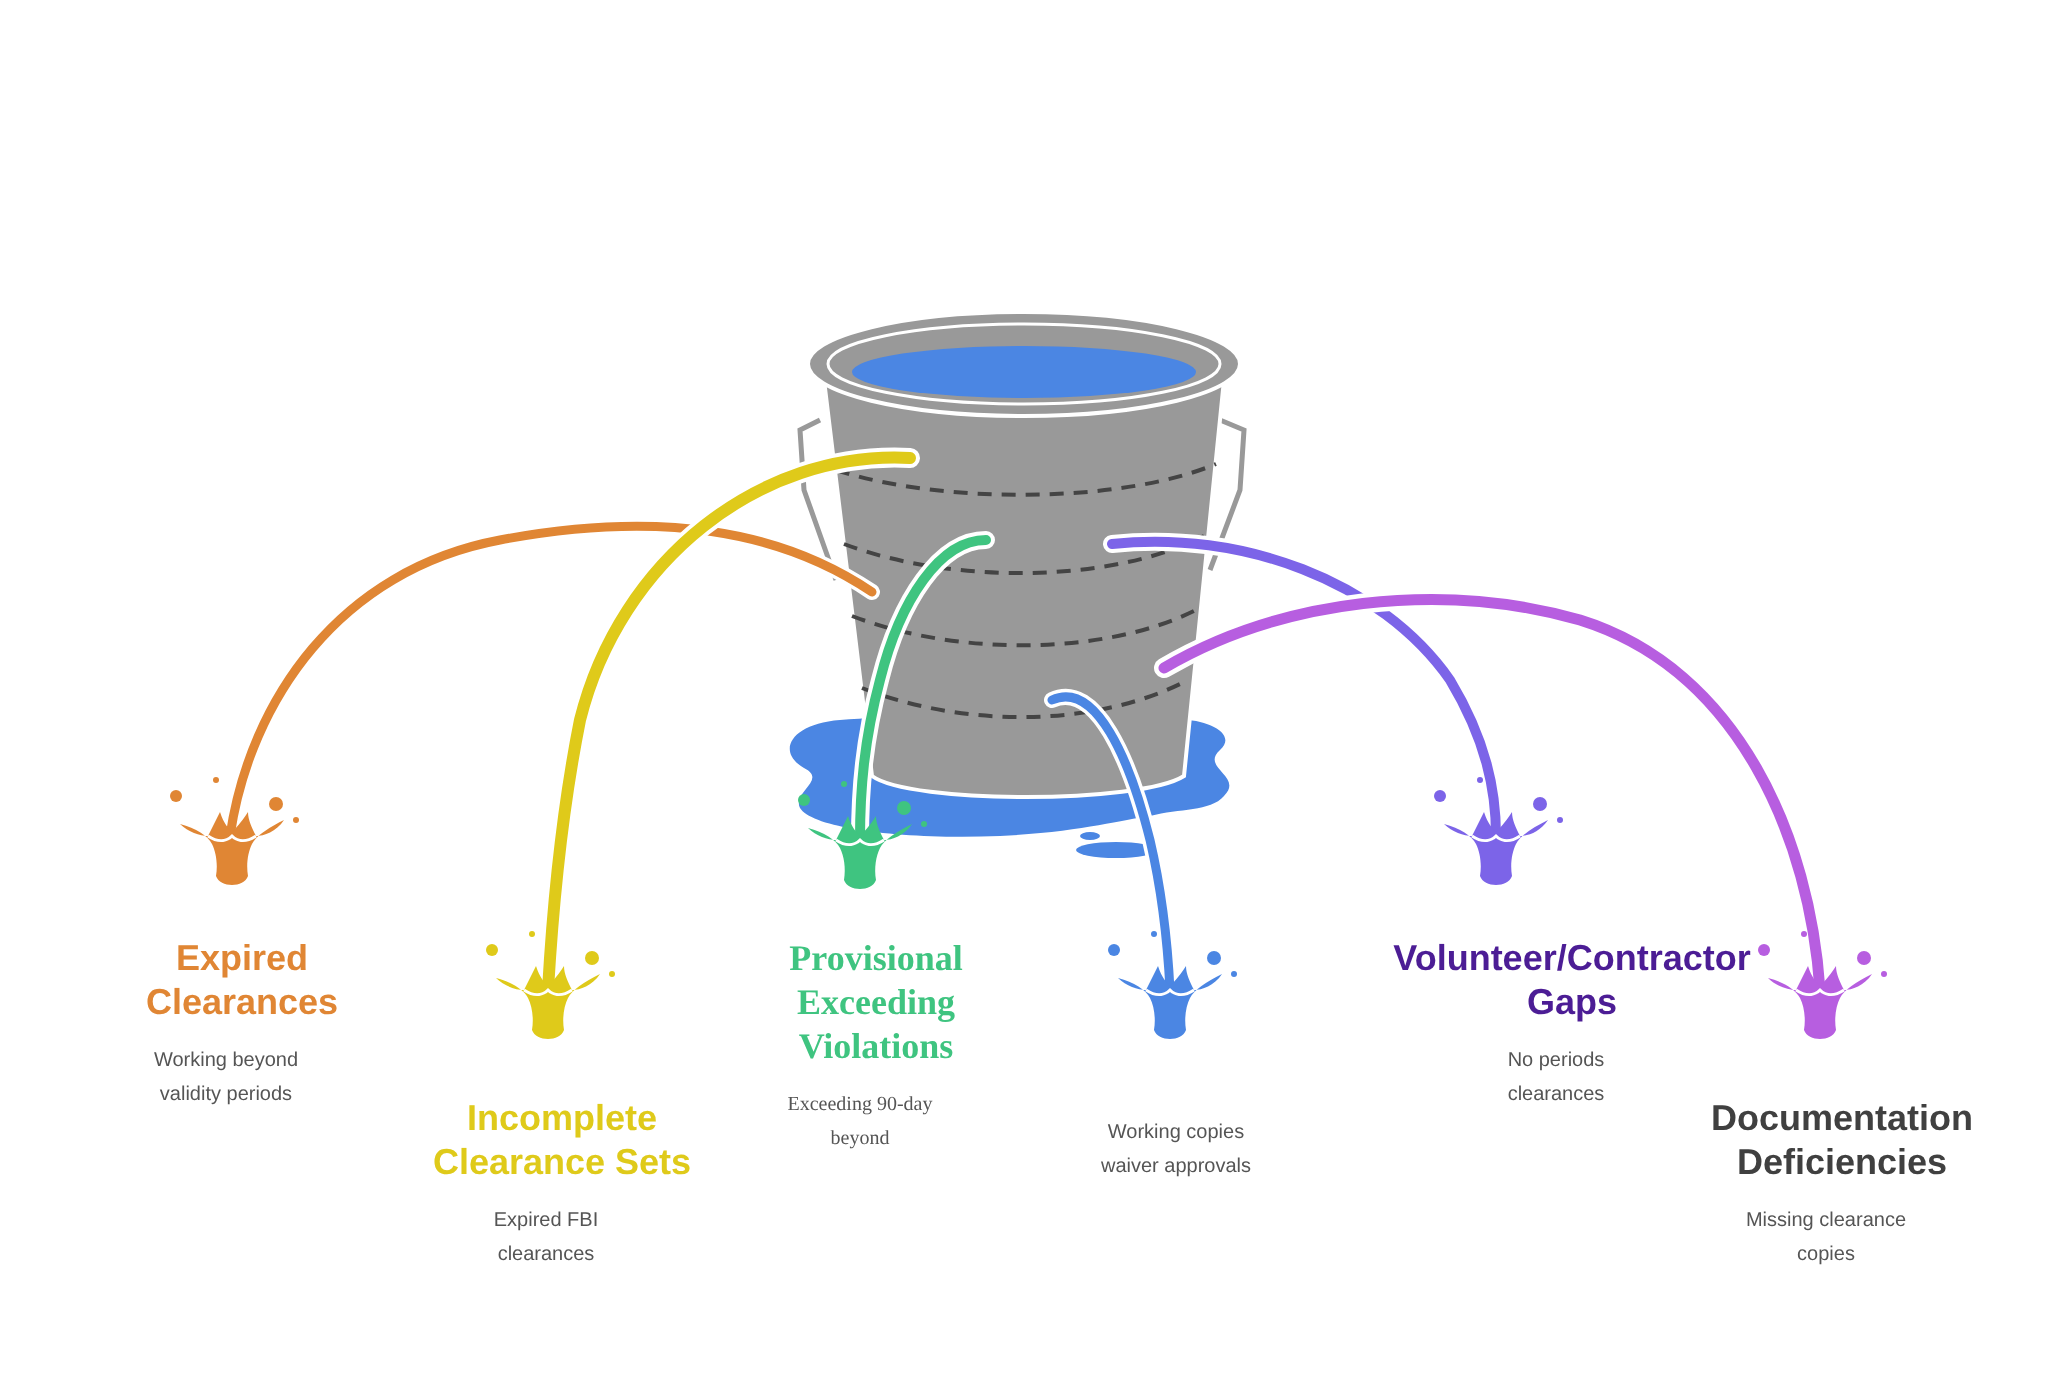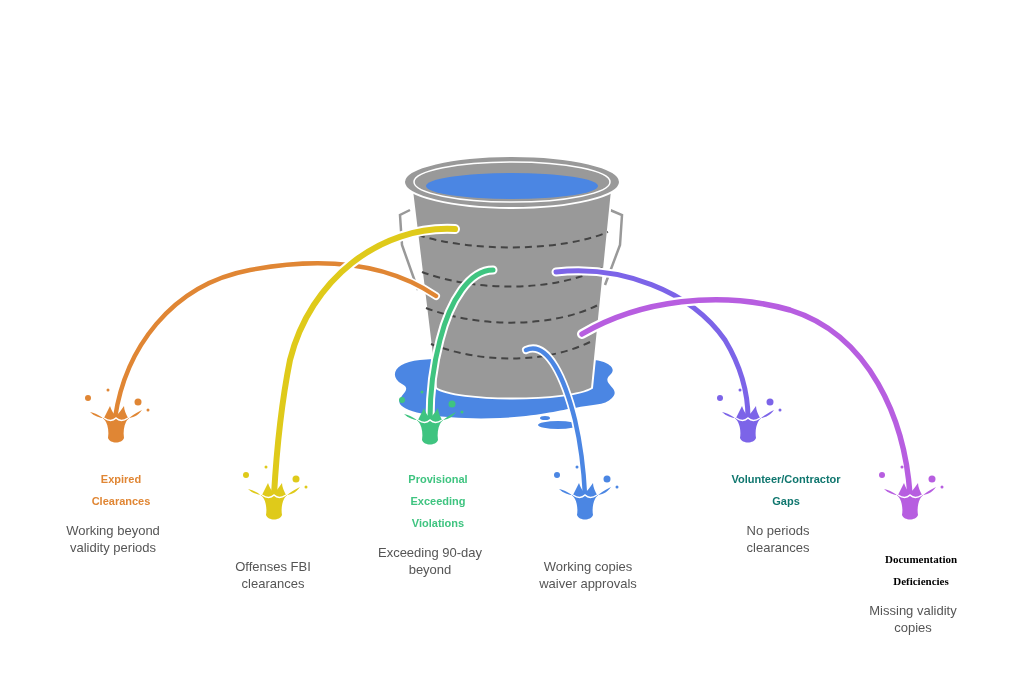--- a/index.html
+++ b/index.html
@@ -1,21 +1,21 @@
 <!DOCTYPE html>
 <html><head>
 <meta charset="utf-8">
 <style>
   html, body { margin: 0; padding: 0; background: #ffffff; }
   body { width: 1024px; height: 695px; position: relative; overflow: hidden;
          font-family: "Liberation Sans", sans-serif; }
   #scene { position: absolute; left: 0; top: 0; width: 1024px; height: 695px; }
   .label { position: absolute; text-align: center; transform: translateX(-50%); white-space: nowrap; }
-  .title { font-weight: bold; font-size: 11px; line-height: 22px; margin-left: 16px; }
-  .desc { font-size: 13px; line-height: 17px; color: #555555; margin-top: 10px; }
+  .title { font-weight: bold; font-size: 18px; line-height: 22px; margin-left: 16px; }
+  .desc { font-size: 10px; line-height: 17px; color: #555555; margin-top: 10px; }
 </style>
 </head>
 <body>
 
 <svg id="scene" viewBox="0 0 1024 695" xmlns="http://www.w3.org/2000/svg">
 
   <g>
     <path id="puddle" d="M420,360 C395,362 388,376 402,384 C414,390 396,396 400,404 C406,414 450,420 500,418 C540,416 560,410 575,408 C590,404 605,406 612,398 C622,388 600,384 610,375 C620,366 600,358 585,360 C560,356 470,356 420,360 Z" fill="#4b86e3"></path>
     <ellipse id="puddle-drop" cx="558" cy="425" rx="20" ry="4" fill="#4b86e3"></ellipse>
     <ellipse id="puddle-drop2" cx="545" cy="418" rx="5" ry="2" fill="#4b86e3"></ellipse>
@@ -110,55 +110,59 @@
       <div class="title" style="color: rgb(224, 134, 52);">
         <div>Expired</div>
         <div>Clearances</div>
       </div>
       <div class="desc">
         <div>Working beyond</div>
         <div>validity periods</div>
       </div>
     </div>
     <div class="label" style="left: 273px; top: 548px;">
+      <div class="title" style="color: rgb(223, 202, 26);">
+        <div>Incomplete</div>
+        <div>Clearance Sets</div>
+      </div>
       <div class="desc">
-        <div>Offenses FBI</div>
+        <div>Expired FBI</div>
         <div>clearances</div>
       </div>
     </div>
-    <div class="label" style="left: 430px; top: 468px;">
+    <div class="label" style="left: 430px; top: 468px; font-family: Liberation Serif, serif;">
       <div class="title" style="color: rgb(63, 196, 128);">
         <div>Provisional</div>
         <div>Exceeding</div>
         <div>Violations</div>
       </div>
       <div class="desc">
         <div>Exceeding 90-day</div>
         <div>beyond</div>
       </div>
     </div>
     <div class="label" style="left: 588px; top: 548px;">
       <div class="desc">
         <div>Working copies</div>
         <div>waiver approvals</div>
       </div>
     </div>
     <div class="label" style="left: 778px; top: 468px;">
-      <div class="title" style="color: #0f766e;">
+      <div class="title" style="color: #4c1d95;">
         <div>Volunteer/Contractor</div>
         <div>Gaps</div>
       </div>
       <div class="desc">
         <div>No periods</div>
         <div>clearances</div>
       </div>
     </div>
     <div class="label" style="left: 913px; top: 548px;">
-      <div class="title" style="color: #000000; font-family: Liberation Serif, serif;">
+      <div class="title" style="color: #404040;">
         <div>Documentation</div>
         <div>Deficiencies</div>
       </div>
       <div class="desc">
-        <div>Missing validity</div>
+        <div>Missing clearance</div>
         <div>copies</div>
       </div>
     </div>
   </div>
 
 </body></html>

